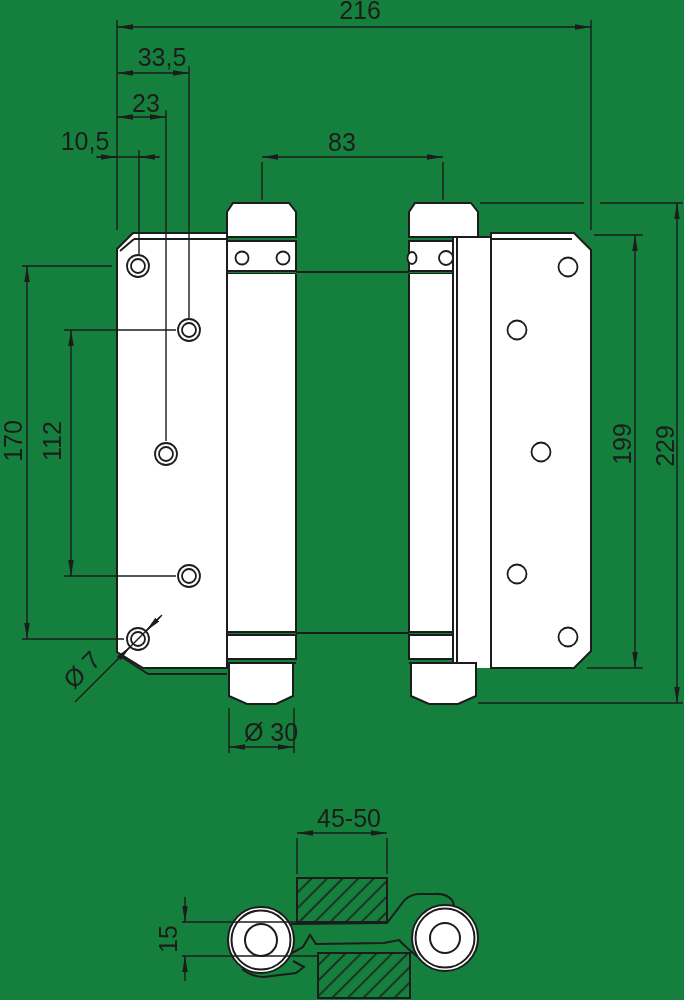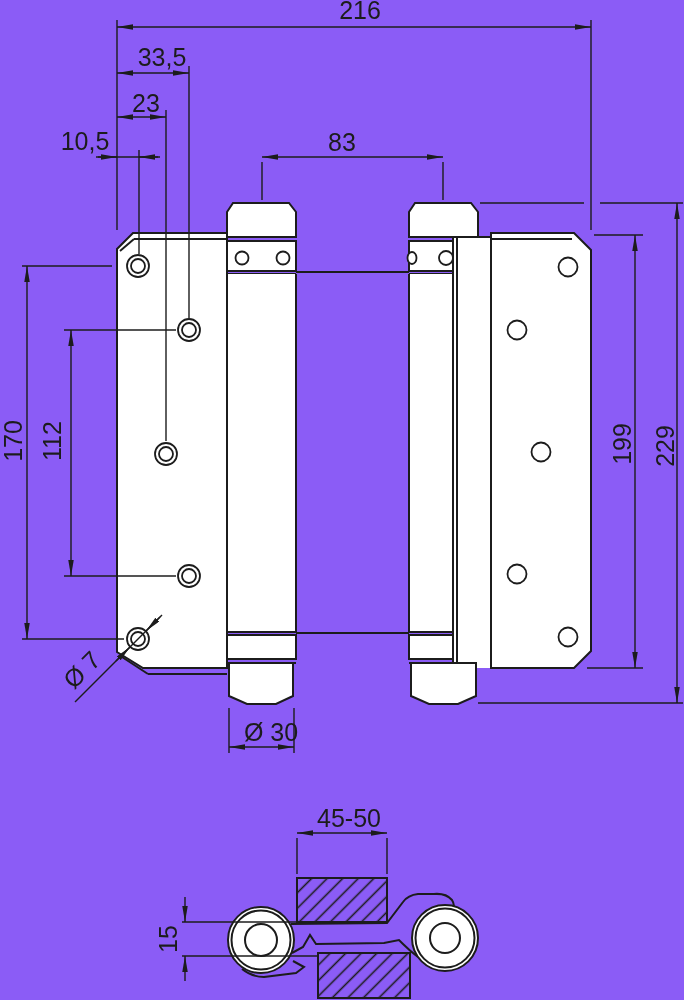--- a/index.html
+++ b/index.html
@@ -1,16 +1,16 @@
 <!DOCTYPE html>
 <html><head>
 <meta charset="utf-8">
 <style>
   html,body{margin:0;padding:0;background:#ffffff;}
-  .stage{width:684px;height:1000px;position:relative;background:#8b5cf6;overflow:hidden;}
+  .stage{width:684px;height:1000px;position:relative;background:#15803d;overflow:hidden;}
   .ol{fill:#ffffff;stroke:#1c1c1c;stroke-width:2;stroke-linejoin:miter;}
   .ln{stroke:#1c1c1c;stroke-width:2;fill:none;stroke-linecap:butt;}
   .fw{fill:#ffffff;stroke:none;}
   .dl{stroke:#1c1c1c;stroke-width:1.4;fill:none;}
   .hole{fill:#ffffff;stroke:#1c1c1c;stroke-width:1.8;}
   .dt{font-family:"Liberation Sans", sans-serif;font-size:25px;fill:#1c1c1c;text-anchor:middle;}
 </style>
 </head>
 <body>
 

